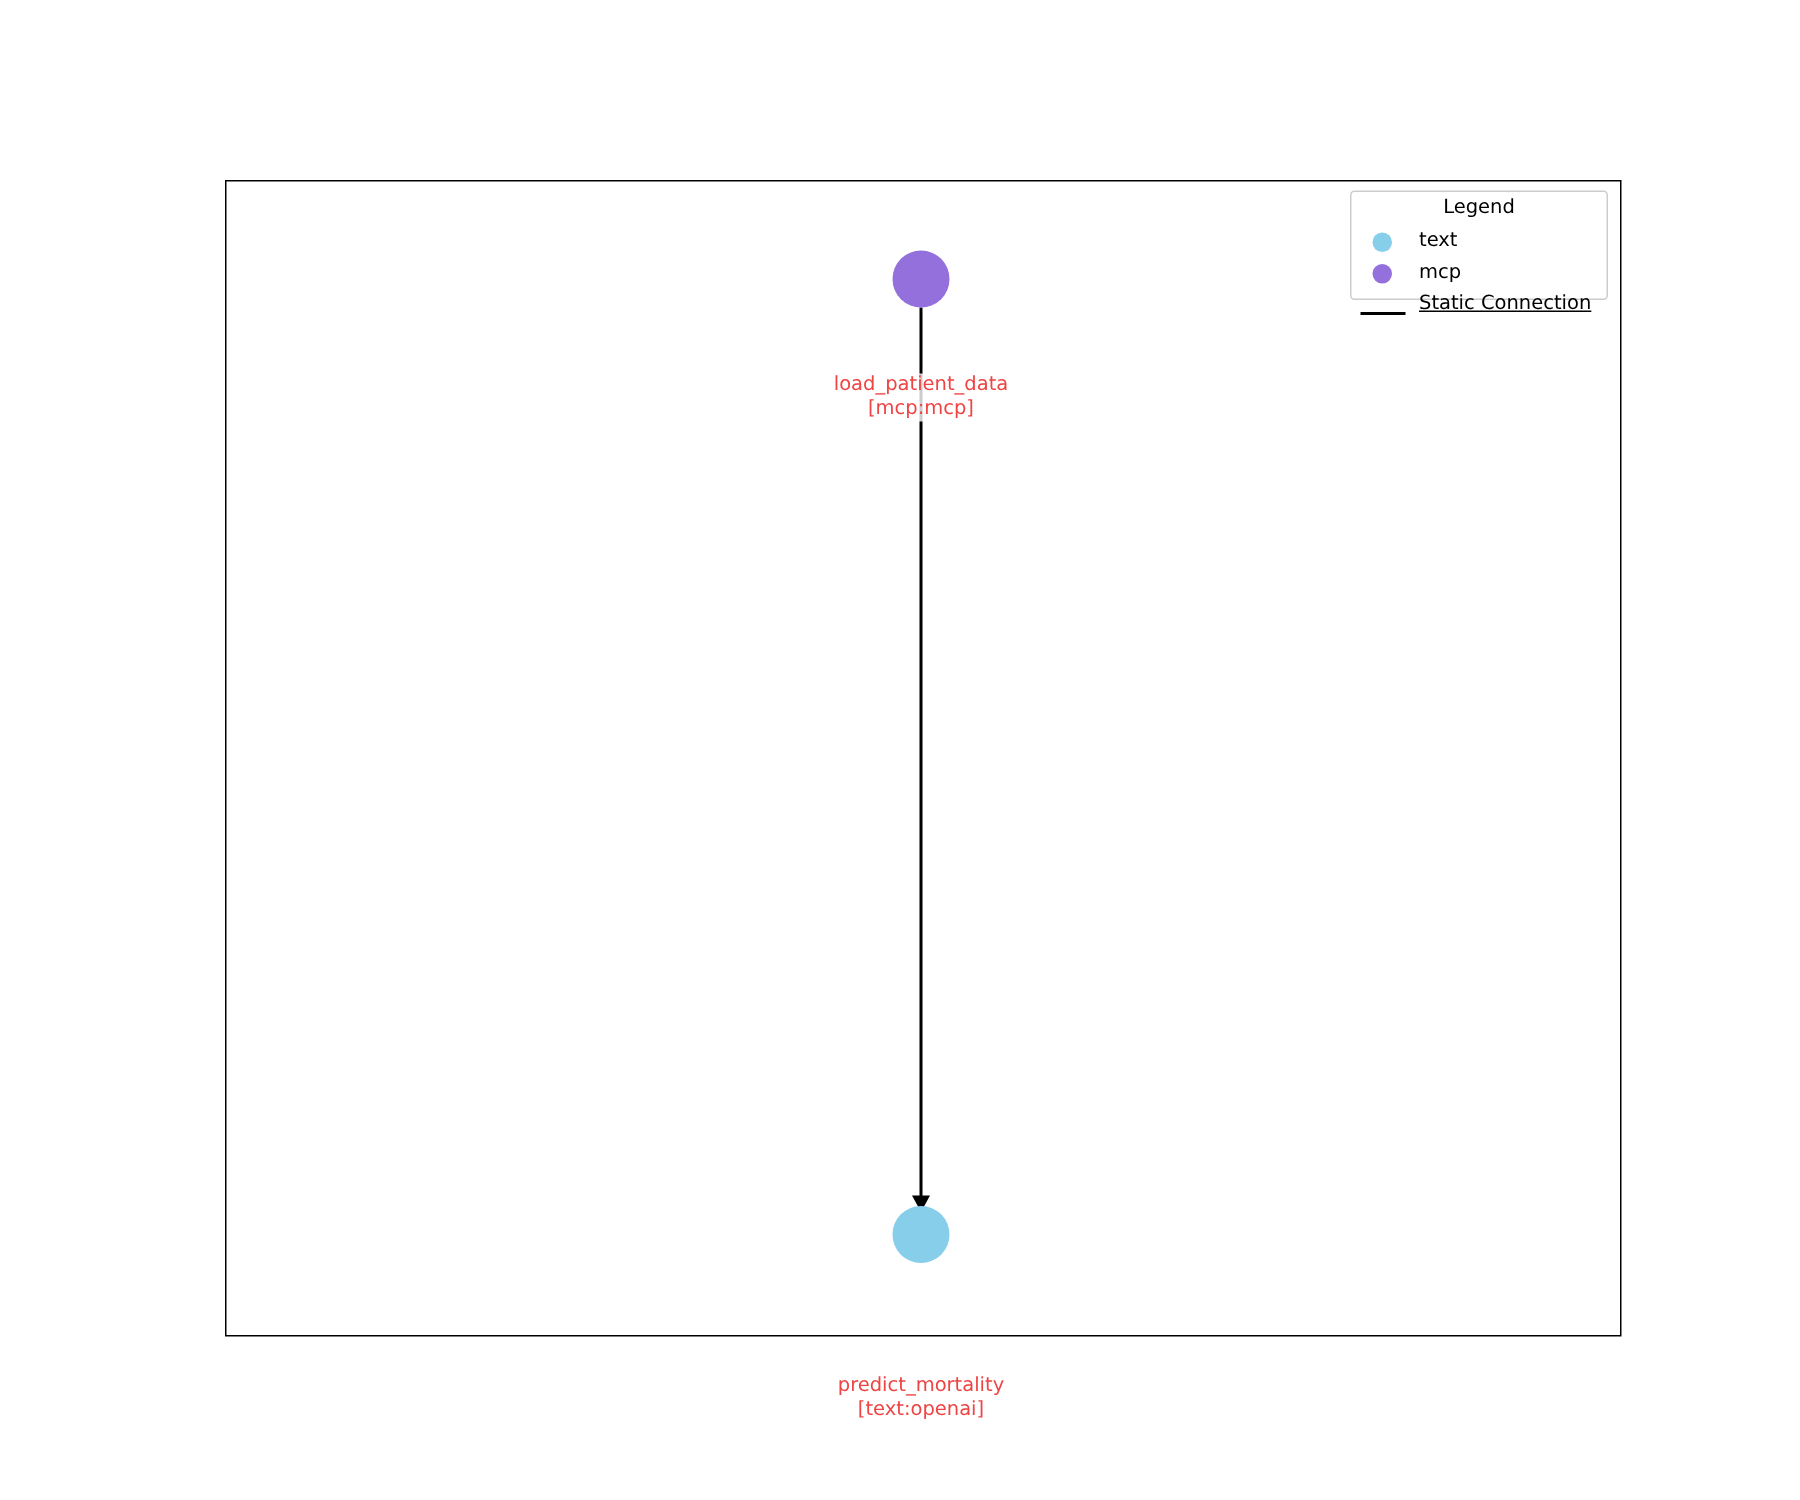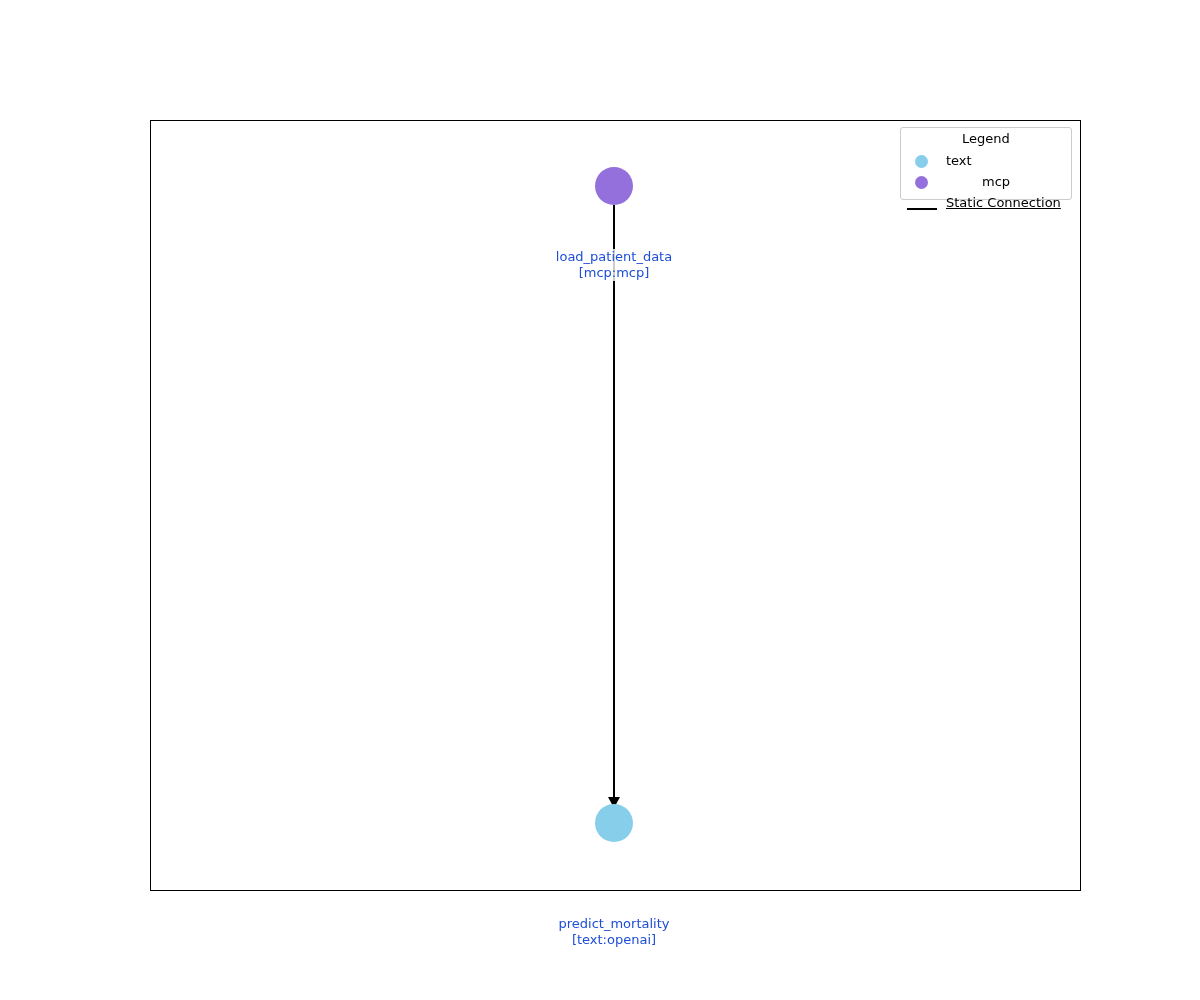--- a/index.html
+++ b/index.html
@@ -1,21 +1,21 @@
 <!DOCTYPE html>
 <html><head>
 <meta charset="utf-8">
 <style>
   html, body { margin:0; padding:0; background:#ffffff; }
   body { width:1200px; height:1000px; position:relative; overflow:hidden;
          font-family:"DejaVu Sans", sans-serif; }
   #plot { position:absolute; left:150px; top:120px; width:929px; height:769px;
           border:1px solid #000; box-sizing:content-box; }
   svg#graph { position:absolute; left:0; top:0; }
-  .label { position:absolute; font-size:13px; color:#1d4ed8; text-align:center;
+  .label { position:absolute; font-size:13px; color:#ef4444; text-align:center;
            line-height:16px; background:rgba(255,255,255,0.8); padding:0 6px;
            transform:translateX(-50%); white-space:nowrap; }
   #legend { position:absolute; left:900px; top:127px; width:172px; height:73px;
             border:1px solid #cccccc; border-radius:3px; background:rgba(255,255,255,0.9);
             font-size:13px; box-sizing:border-box; }
   #legend .title { position:absolute; left:0; right:0; top:3px; text-align:center; }
   .leg-row { position:absolute; left:6px; height:18px; display:flex; align-items:flex-end; }
   .leg-dot { width:13px; height:13px; border-radius:50%; margin-left:8px; margin-right:18px; }
   .leg-line { width:30px; height:2px; background:#000; margin-right:9px; }
 </style>
@@ -45,21 +45,21 @@
   <div>predict_mortality</div>
   <div>[text:openai]</div>
 </div>
 
 <div id="legend">
   <div class="title">Legend</div>
   <div class="leg-row" style="top:150px; top:22px;">
     <span class="leg-dot" style="background:#87CEEB;"></span>
     <span>text</span>
   </div>
-  <div class="leg-row" style="top:43px;gap:36px;">
+  <div class="leg-row" style="top:43px;">
     <span class="leg-dot" style="background:#9370DB;"></span>
     <span>mcp</span>
   </div>
   <div class="leg-row" style="top:64px;text-decoration:underline;">
     <span class="leg-line"></span>
     <span>Static Connection</span>
   </div>
 </div>
 
 </body></html>

